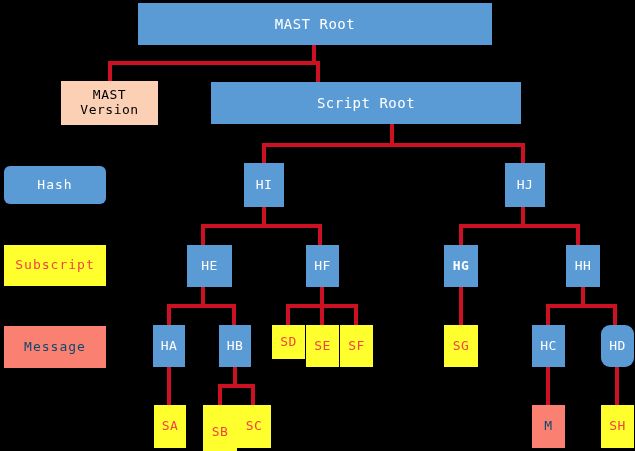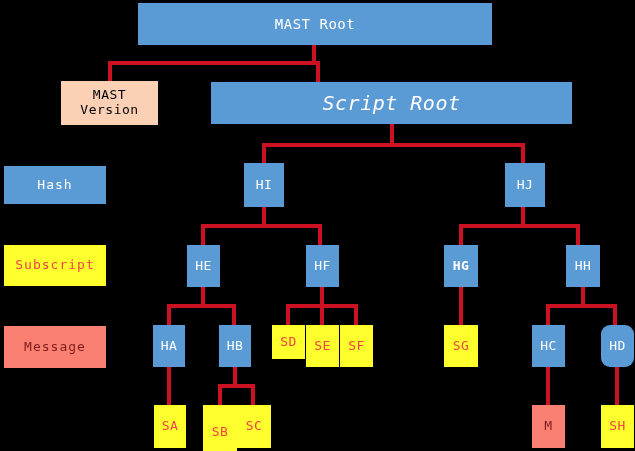--- a/index.html
+++ b/index.html
@@ -31,21 +31,21 @@
   .node.hash {
     background: #5b9bd5;
     color: #ffffff;
   }
   .node.subscript {
     background: #ffff2e;
     color: #ef4444;
   }
   .node.message {
     background: #fa8072;
-    color: #7f1d1d;
+    color: #0c4a6e;
   }
   .node.version {
     background: #fbd0b5;
     color: #000000;
   }
   .edge {
     position: absolute;
     background: #cc1122;
     z-index: 1;
   }
@@ -90,32 +90,32 @@
       <div class="edge" style="left: 613px; top: 304px; width: 4px; height: 23px; background: rgb(204, 17, 34);"></div>
       <div class="edge" style="left: 167px; top: 365px; width: 4px; height: 42px; background: rgb(204, 17, 34);"></div>
       <div class="edge" style="left: 233px; top: 365px; width: 4px; height: 22px; background: rgb(204, 17, 34);"></div>
       <div class="edge" style="left: 218px; top: 384px; width: 37px; height: 4px; background: rgb(204, 17, 34);"></div>
       <div class="edge" style="left: 218px; top: 384px; width: 4px; height: 23px; background: rgb(204, 17, 34);"></div>
       <div class="edge" style="left: 251px; top: 384px; width: 4px; height: 23px; background: rgb(204, 17, 34);"></div>
       <div class="edge" style="left: 546px; top: 365px; width: 4px; height: 42px; background: rgb(204, 17, 34);"></div>
       <div class="edge" style="left: 615px; top: 365px; width: 4px; height: 42px; background: rgb(204, 17, 34);"></div>
     </div>
   <div id="legend-layer">
-      <div class="node legend-label hash" style="left: 4px; top: 166px; width: 102px; height: 38px; font-size: 13px;">Hash</div>
+      <div class="node legend-label hash" style="left: 4px; top: 166px; width: 102px; height: 38px; font-size: 13px; border-radius: 6px;">Hash</div>
       <div class="node legend-label subscript" style="left: 4px; top: 245px; width: 102px; height: 41px; font-size: 13px;">Subscript</div>
       <div class="node legend-label message" style="left: 4px; top: 326px; width: 102px; height: 42px; font-size: 13px;">Message</div>
     </div>
   <div id="node-layer">
       <div class="node hash" style="left: 138px; top: 3px; width: 354px; height: 42px; font-size: 14px;">MAST Root</div>
       <div class="node version" style="left: 61px; top: 81px; width: 97px; height: 44px; font-size: 13px;">MAST
 Version</div>
-      <div class="node hash" style="left: 211px; top: 82px; width: 361px; height: 42px; font-size: 20px; font-style: italic;">Script Root</div>
+      <div class="node hash" style="left: 211px; top: 82px; width: 310px; height: 42px; font-size: 14px;">Script Root</div>
       <div class="node hash" style="left: 244px; top: 163px; width: 40px; height: 44px; font-size: 13px;">HI</div>
       <div class="node hash" style="left: 505px; top: 163px; width: 40px; height: 44px; font-size: 13px;">HJ</div>
-      <div class="node hash" style="left: 187px; top: 245px; width: 33px; height: 42px; font-size: 13px;">HE</div>
+      <div class="node hash" style="left: 187px; top: 245px; width: 45px; height: 42px; font-size: 13px;">HE</div>
       <div class="node hash" style="left: 306px; top: 245px; width: 33px; height: 42px; font-size: 13px;">HF</div>
       <div class="node hash" style="left: 444px; top: 245px; width: 34px; height: 42px; font-size: 13px; font-weight: bold;">HG</div>
       <div class="node hash" style="left: 566px; top: 245px; width: 34px; height: 42px; font-size: 13px;">HH</div>
       <div class="node hash" style="left: 153px; top: 325px; width: 32px; height: 42px; font-size: 13px;">HA</div>
       <div class="node hash" style="left: 219px; top: 325px; width: 32px; height: 42px; font-size: 13px;">HB</div>
       <div class="node subscript" style="left: 272px; top: 325px; width: 33px; height: 34px; font-size: 13px;">SD</div>
       <div class="node subscript" style="left: 306px; top: 325px; width: 33px; height: 42px; font-size: 13px;">SE</div>
       <div class="node subscript" style="left: 340px; top: 325px; width: 33px; height: 42px; font-size: 13px;">SF</div>
       <div class="node subscript" style="left: 444px; top: 325px; width: 34px; height: 42px; font-size: 13px;">SG</div>
       <div class="node hash" style="left: 532px; top: 325px; width: 33px; height: 42px; font-size: 13px;">HC</div>

